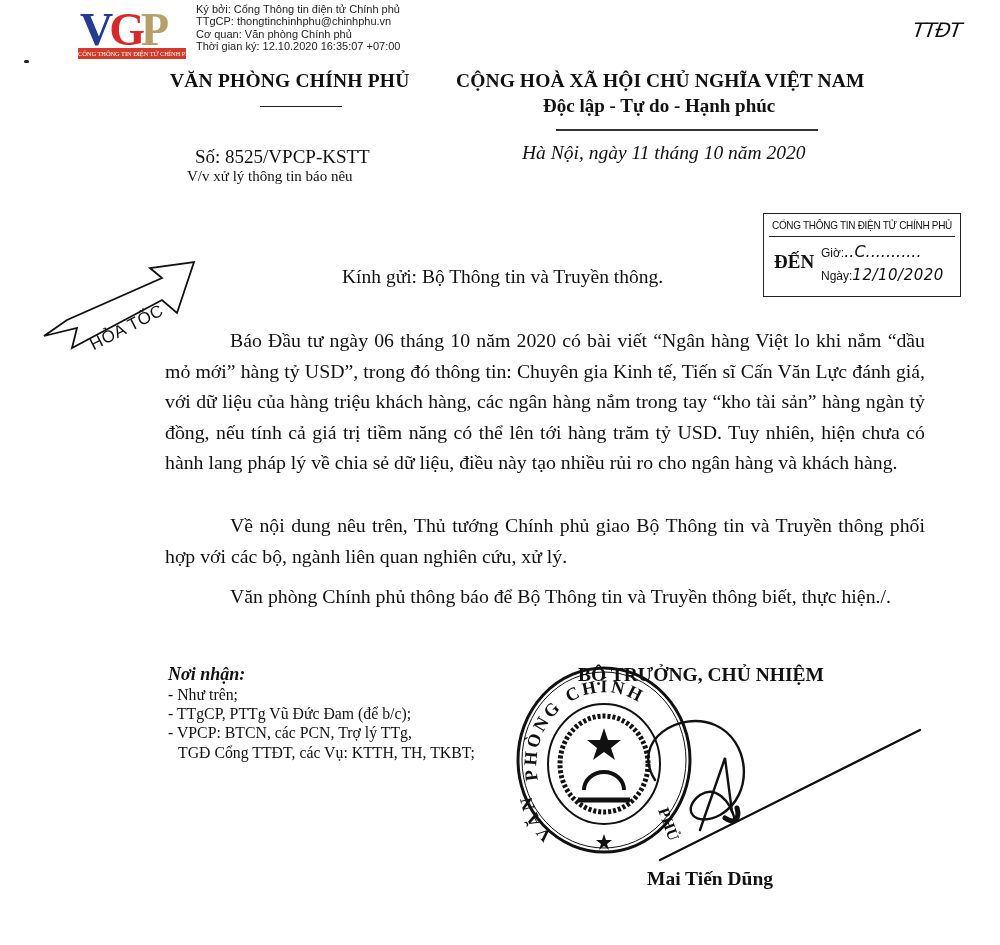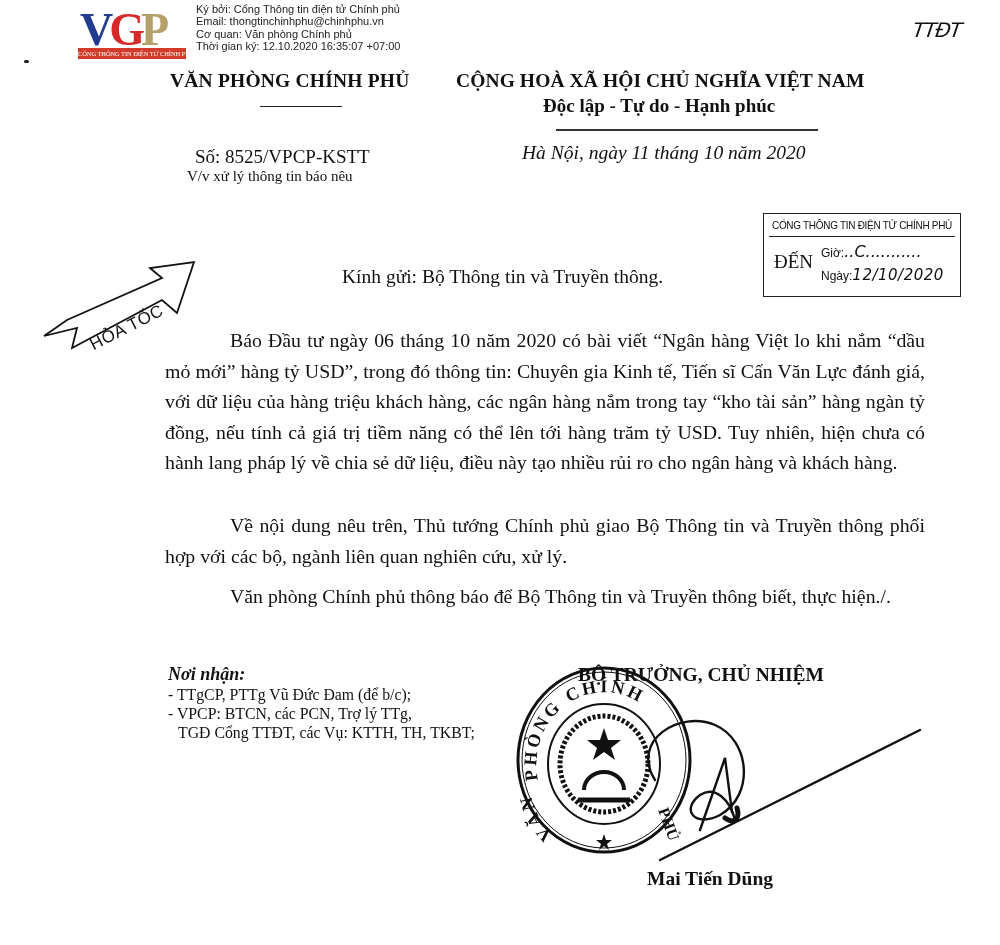--- a/index.html
+++ b/index.html
@@ -32,21 +32,21 @@
   .motto-rule { left:556px; top:129px; width:262px; height:1.5px; background:#333; }
   .docno { left:195px; top:146px; font-size:19px; }
   .subject { left:187px; top:168px; font-size:15px; }
   .dateline { left:514px; top:142px; font-size:19.5px; font-style:italic;margin-left:8px; }
 
   
   .stamp { left:763px; top:213px; width:198px; height:84px; border:1.5px solid #222; box-sizing:border-box; }
   .stamp-title { position:absolute; left:0; top:0; width:100%; height:22px; border-bottom:1.5px solid #222;
                  font-family:"Liberation Sans",sans-serif; font-size:10.5px; line-height:22px; text-align:center;
                  letter-spacing:-0.3px; transform:scaleX(0.95); }
-  .stamp-den { position:absolute; left:10px; top:37px; font-weight:normal; font-size:19px; }
+  .stamp-den { position:absolute; left:10px; top:37px; font-weight:bold; font-size:19px; }
   .stamp-gio { position:absolute; left:57px; top:28px; font-family:"Liberation Sans",sans-serif; font-size:12px; }
   .stamp-gio .hand { font-family:"DejaVu Sans",sans-serif; font-style:italic; font-size:16px; }
   .stamp-ngay { position:absolute; left:57px; top:52px; font-family:"Liberation Sans",sans-serif; font-size:12px; }
   .stamp-ngay .hand { font-family:"DejaVu Sans",sans-serif; font-style:italic; font-size:15px; letter-spacing:0.5px; }
 
   
   .hoatoc { left:22px; top:248px; width:210px; height:120px; }
 
   .salutation { left:342px; top:266px; font-size:19.5px; }
 
@@ -70,21 +70,21 @@
 </style>
 </head>
 <body>
 
 <div class="abs vgp-logo">
   <div class="vgp-letters"><span class="vgp-v">V</span><span class="vgp-g">G</span><span class="vgp-p">P</span></div>
   <div class="vgp-banner">CỔNG THÔNG TIN ĐIỆN TỬ CHÍNH PHỦ</div>
 </div>
 <div class="abs sig-info">
   <div>Ký bởi: Cổng Thông tin điện tử Chính phủ</div>
-  <div>Email: thongtinchinhphu@chinhphu.vn</div>
+  <div>TTgCP: thongtinchinhphu@chinhphu.vn</div>
   <div>Cơ quan: Văn phòng Chính phủ</div>
   <div>Thời gian ký: 12.10.2020 16:35:07 +07:00</div>
 </div>
 <div class="abs handwrite-ttdt">TTĐT</div>
 <div class="abs speck"></div>
 
 <div class="abs agency">VĂN PHÒNG CHÍNH PHỦ</div>
 <div class="abs agency-rule"></div>
 <div class="abs nation">CỘNG HOÀ XÃ HỘI CHỦ NGHĨA VIỆT NAM</div>
 <div class="abs motto">Độc lập - Tự do - Hạnh phúc</div>
@@ -108,20 +108,21 @@
 </svg>
 
 <div class="abs salutation">Kính gửi: Bộ Thông tin và Truyền thông.</div>
 
 <div class="abs body-text p1"><span class="indent"></span><span>Báo Đầu tư ngày 06 tháng 10 năm 2020 có bài viết “Ngân hàng Việt lo khi nắm “dầu mỏ mới” hàng tỷ USD”, trong đó thông tin: Chuyên gia Kinh tế, Tiến sĩ Cấn Văn Lực đánh giá, với dữ liệu của hàng triệu khách hàng, các ngân hàng nắm trong tay “kho tài sản” hàng ngàn tỷ đồng, nếu tính cả giá trị tiềm năng có thể lên tới hàng trăm tỷ USD. Tuy nhiên, hiện chưa có hành lang pháp lý về chia sẻ dữ liệu, điều này tạo nhiều rủi ro cho ngân hàng và khách hàng.</span></div>
 <div class="abs body-text p2"><span class="indent"></span><span>Về nội dung nêu trên, Thủ tướng Chính phủ giao Bộ Thông tin và Truyền thông phối hợp với các bộ, ngành liên quan nghiên cứu, xử lý.</span></div>
 <div class="abs body-text p3"><span class="indent"></span><span>Văn phòng Chính phủ thông báo để Bộ Thông tin và Truyền thông biết, thực hiện./.</span></div>
 
 <div class="abs recip">
   <div class="recip-title">Nơi nhận:</div>
+  <div>- Như trên;</div>
   <div>- TTgCP, PTTg Vũ Đức Đam (để b/c);</div>
   <div>- VPCP: BTCN, các PCN, Trợ lý TTg,</div>
   <div style="padding-left:10px">TGĐ Cổng TTĐT, các Vụ: KTTH, TH, TKBT;</div>
 </div>
 
 <svg class="abs seal" viewBox="0 0 185 195">
   <defs>
     <path id="sealArcTop" d="M30,120 A68,72 0 0,1 150,60"></path>
     <path id="sealArcLeft" d="M45,175 A68,72 0 0,1 22,120"></path>
   </defs>

